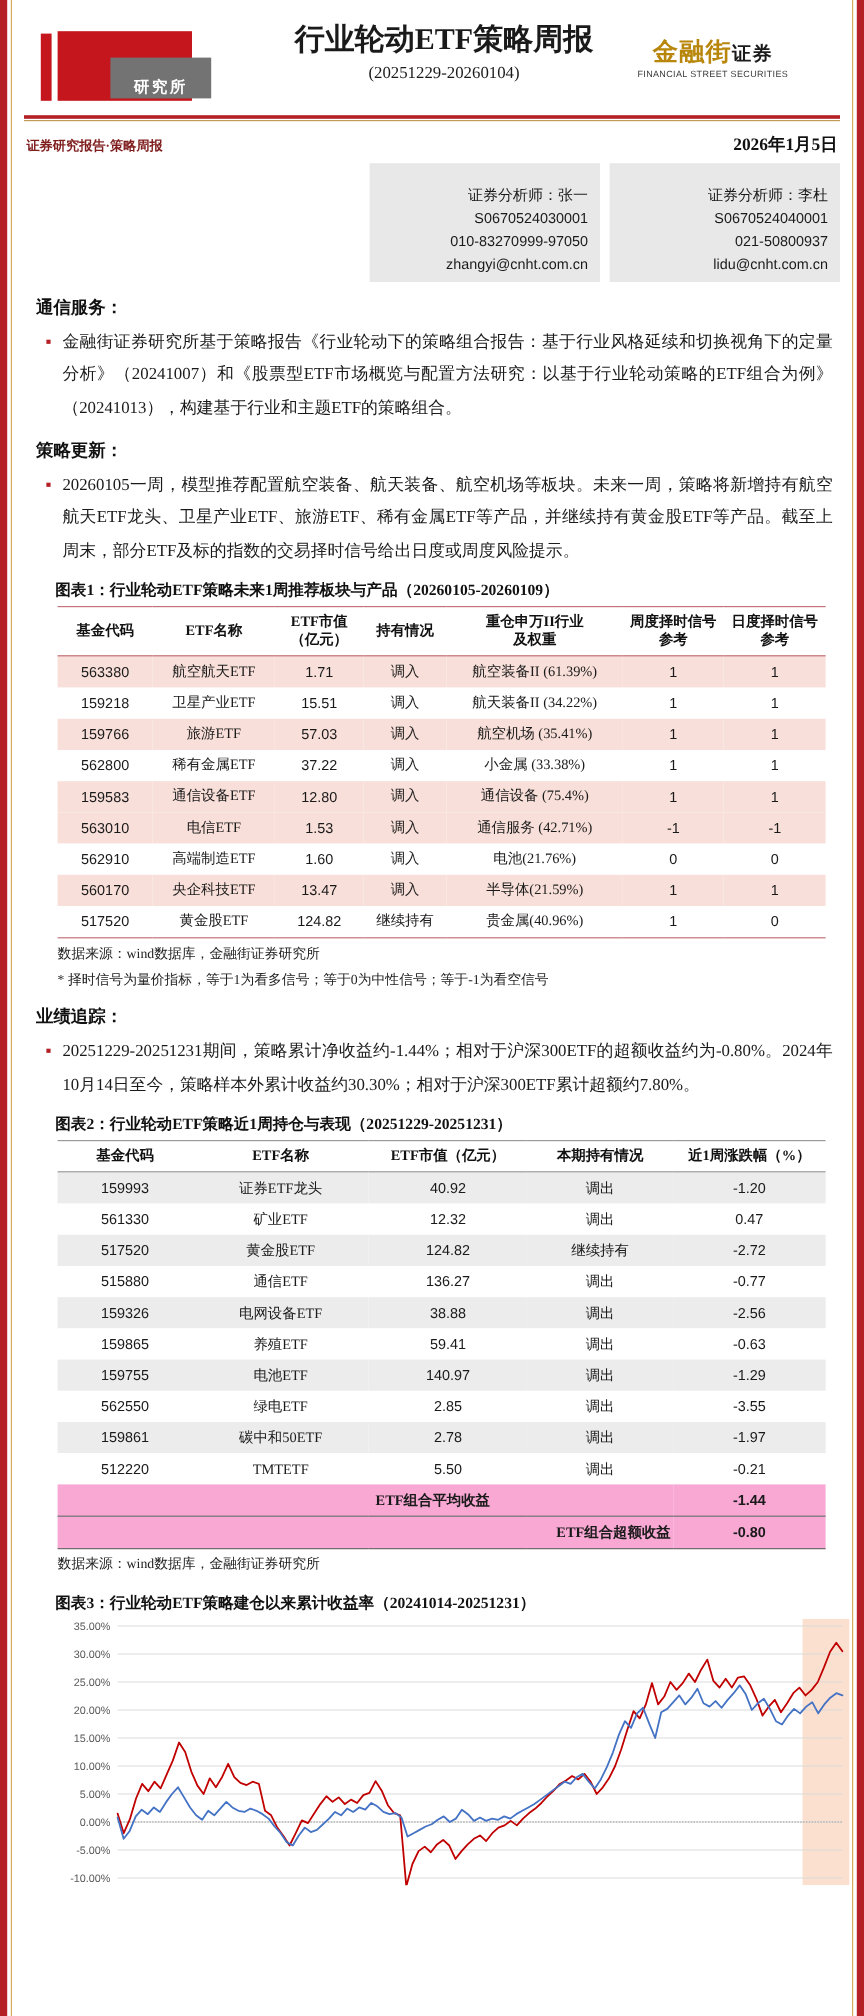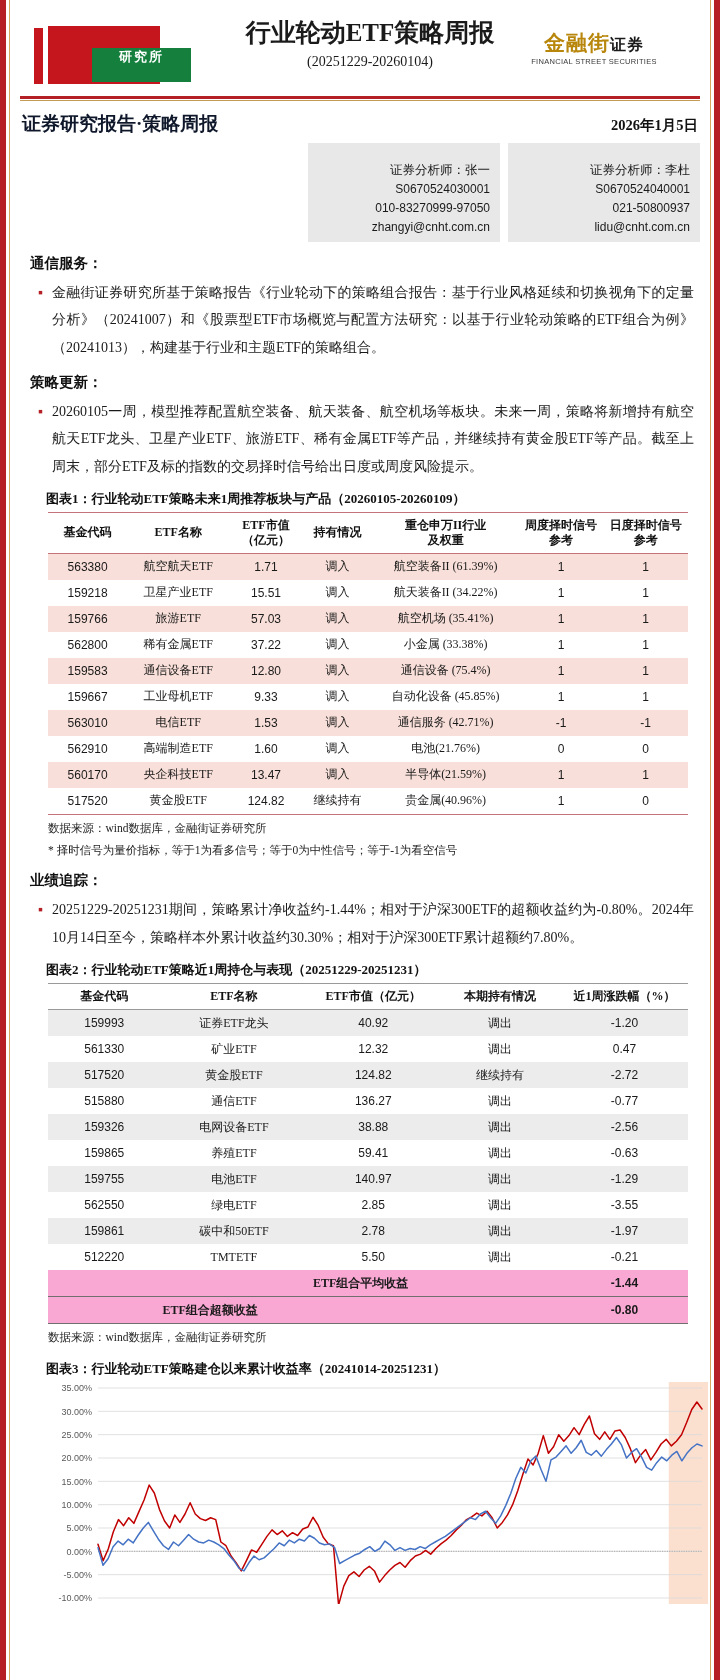--- a/index.html
+++ b/index.html
@@ -58,24 +58,24 @@
   }
   .lb-main {
     position: absolute;
     left: 14px; top: 14px;
     width: 112px; height: 58px;
     background: #c4161c;
   }
   .lb-gold {
     position: absolute;
     left: 58px; top: 36px;
-    width: 99px; height: 34px;
-    background: #15803d;
+    width: 84px; height: 34px;
+    background: #737373;
     display: flex;
-    align-items: flex-start;
+    align-items: flex-end;
     justify-content: center;
   }
   .lb-gold span {
     color: #fff;
     font-size: 13px;
     font-weight: bold;
     letter-spacing: 2px;
     font-family: "Liberation Serif", serif;
   }
   .title-wrap {
@@ -133,23 +133,23 @@
   }
 
   
   .metabar {
     display: flex;
     justify-content: space-between;
     align-items: baseline;
     padding: 10px 2px 4px 2px;
   }
   .meta-left {
-    font-size: 19px;
-    font-weight: bold;
-    color: #0f172a;
+    font-size: 11px;
+    font-weight: bold;
+    color: #7f1d1d;
   }
   .meta-right {
     font-size: 14.5px;
     font-weight: bold;
     color: #111;
   }
   .analysts {
     display: flex;
     justify-content: flex-end;
     gap: 8px;
@@ -375,29 +375,20 @@
       </tr>
       <tr class="odd">
         <td class="code">159583</td>
         <td>通信设备ETF</td>
         <td class="num">12.80</td>
         <td>调入</td>
         <td>通信设备 (75.4%)</td>
         <td class="num">1</td>
         <td class="num">1</td>
       </tr>
-      <tr class="even">
-        <td class="code">159667</td>
-        <td>工业母机ETF</td>
-        <td class="num">9.33</td>
-        <td>调入</td>
-        <td>自动化设备 (45.85%)</td>
-        <td class="num">1</td>
-        <td class="num">1</td>
-      </tr>
       <tr class="odd">
         <td class="code">563010</td>
         <td>电信ETF</td>
         <td class="num">1.53</td>
         <td>调入</td>
         <td>通信服务 (42.71%)</td>
         <td class="num">-1</td>
         <td class="num">-1</td>
       </tr>
       <tr class="even">
@@ -520,21 +511,21 @@
         <td>调出</td>
         <td class="num">-0.21</td>
       </tr>
       <tr class="sum rule-bot">
         <td></td>
         <td colspan="3" style="text-align:center">ETF组合平均收益</td>
         <td class="num">-1.44</td>
       </tr>
       <tr class="sum rule-bot">
         <td></td>
-        <td colspan="3" style="text-align:left">ETF组合超额收益</td>
+        <td colspan="3" style="text-align:right">ETF组合超额收益</td>
         <td class="num">-0.80</td>
       </tr>
     </tbody>
   </table>
   <div class="src src2">数据来源：wind数据库，金融街证券研究所</div>
 
   <div class="fig-title" style="margin-top:14px">图表3：行业轮动ETF策略建仓以来累计收益率（20241014-20251231）</div>
   <div class="chart-box">
     <svg class="chart-svg" id="chart-svg" width="664" height="222" viewBox="0 0 664 222">
           <rect x="624.78" y="0" width="39.22000000000003" height="222" fill="#fbe0d0"></rect>

